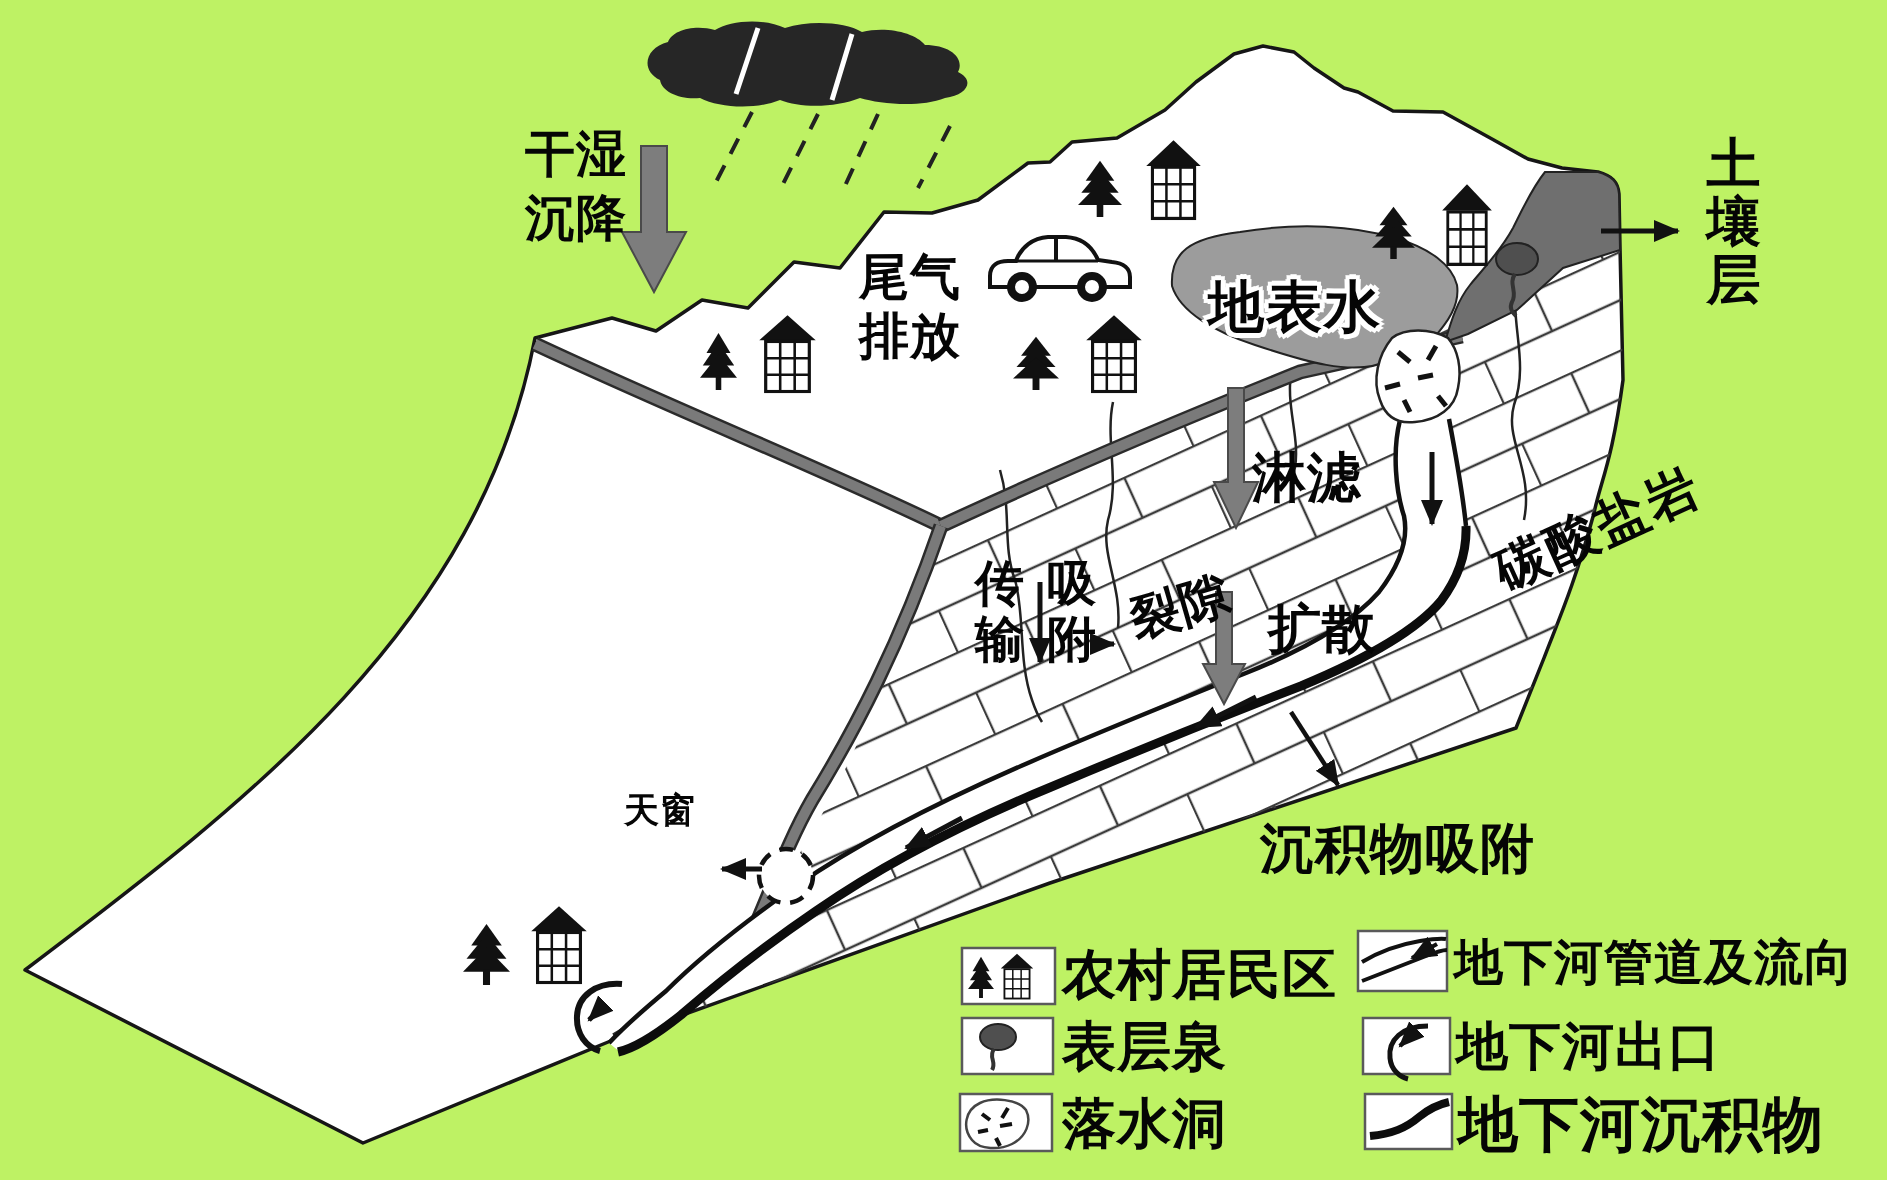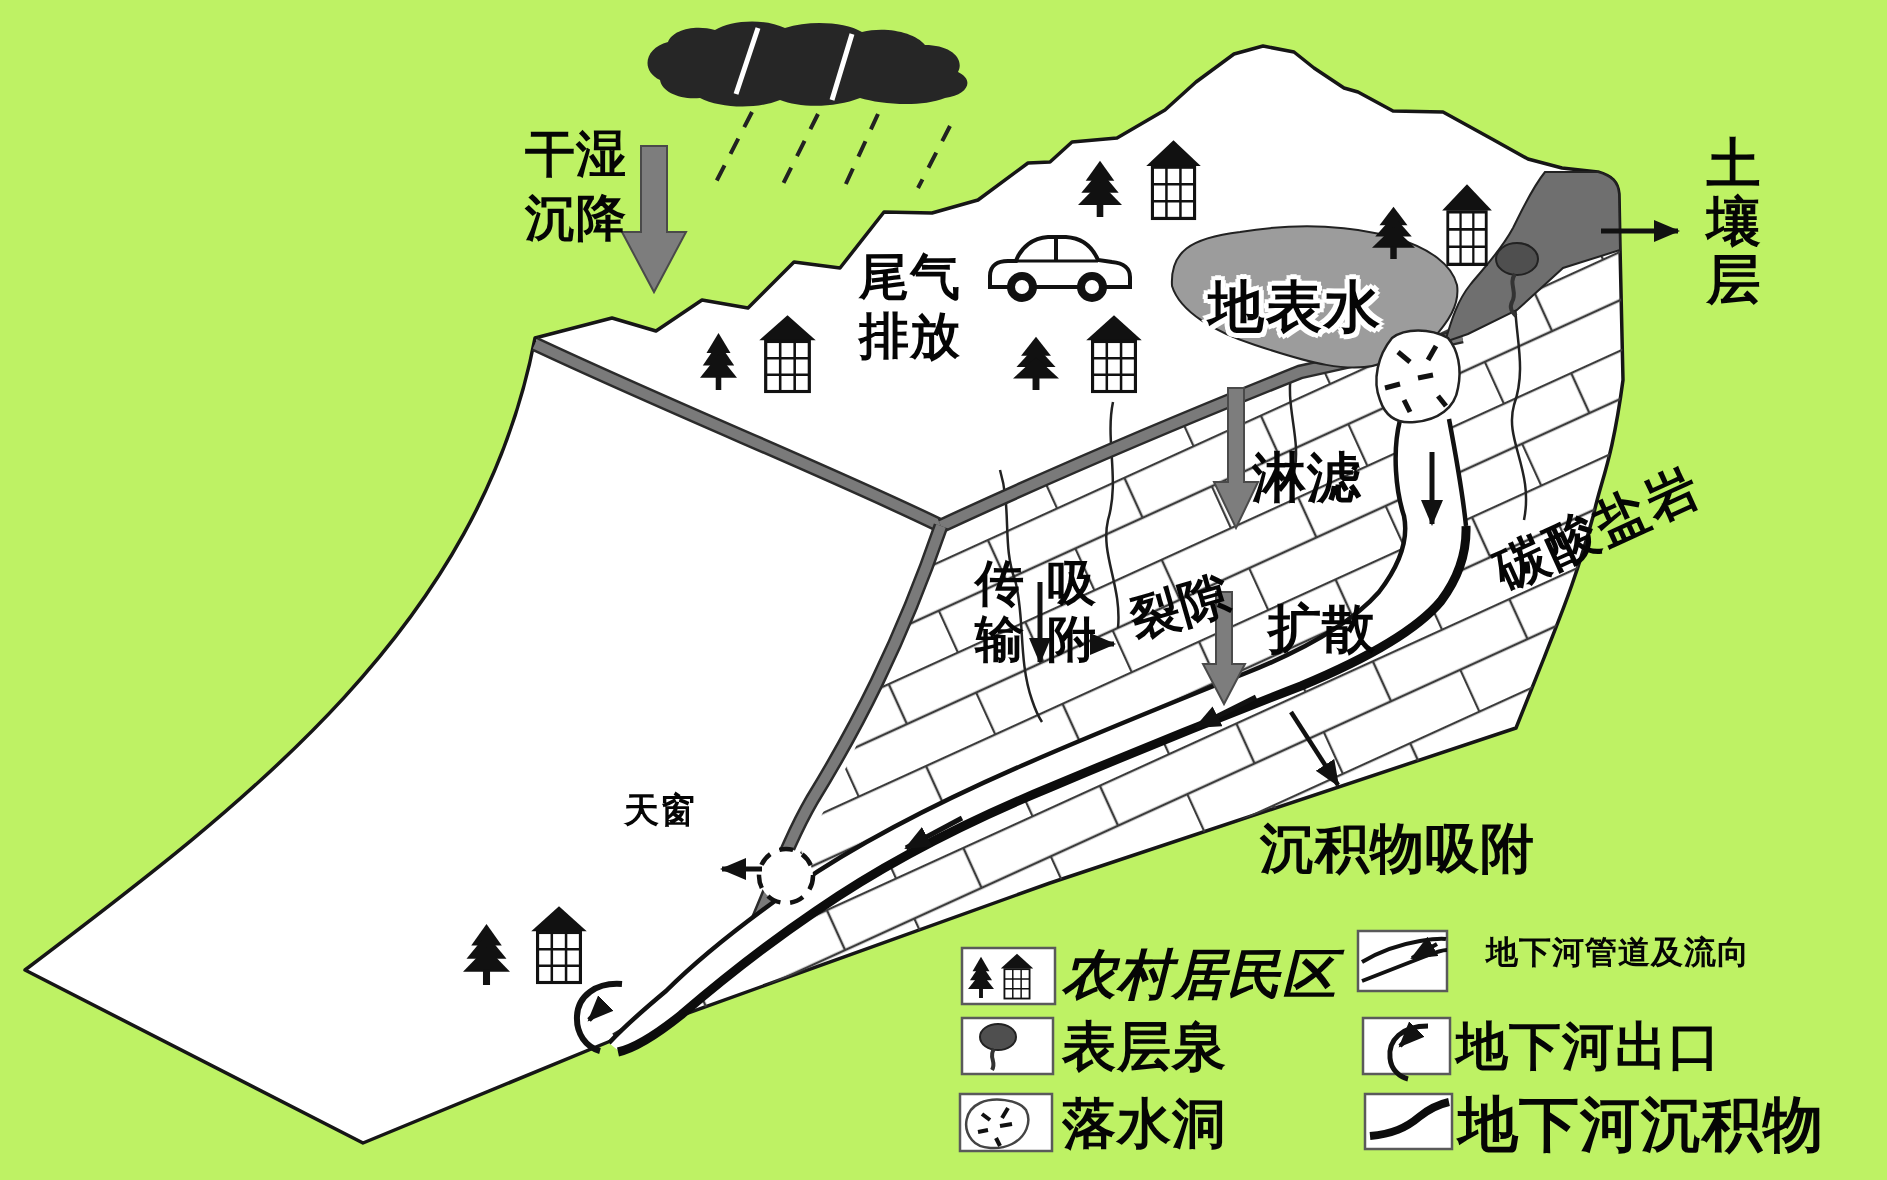--- a/index.html
+++ b/index.html
@@ -237,20 +237,20 @@
 <div class="lbl center" style="left:974px;top:556px;width:52px;font-size:49px;line-height:1.14;">传
 输</div>
 <div class="lbl center" style="left:1046px;top:556px;width:52px;font-size:49px;line-height:1.14;">吸
 附</div>
 <div class="lbl center" style="left:1122px;top:578px;width:116px;font-size:50px;transform:rotate(-16deg);">裂隙</div>
 <div class="lbl" style="left:1248px;top:598px;font-size:53px;margin-left:20px;">扩散</div>
 <div class="lbl center" style="left:1478px;top:498px;width:240px;font-size:52px;letter-spacing:3px;transform:rotate(-24.5deg);">碳酸盐岩</div>
 <div class="lbl" style="left:624px;top:790px;font-size:35px;">天窗</div>
 <div class="lbl" style="left:1260px;top:818px;font-size:54px;">沉积物吸附</div>
 
-<div class="lbl" style="left:1062px;top:944px;font-size:54px;font-style:italic;">农村居民区</div>
+<div class="lbl" style="left:1062px;top:944px;font-size:54px;">农村居民区</div>
 <div class="lbl" style="left:1062px;top:1016px;font-size:54px;">表层泉</div>
 <div class="lbl" style="left:1062px;top:1093px;font-size:54px;">落水洞</div>
-<div class="lbl" style="left:1454px;top:934px;font-size:32px;margin-left:32px;">地下河管道及流向</div>
+<div class="lbl" style="left:1454px;top:934px;font-size:49px;">地下河管道及流向</div>
 <div class="lbl" style="left:1456px;top:1016px;font-size:52px;">地下河出口</div>
 <div class="lbl" style="left:1458px;top:1090px;font-size:60px;">地下河沉积物</div>
 
 </div>
 
 </body></html>

